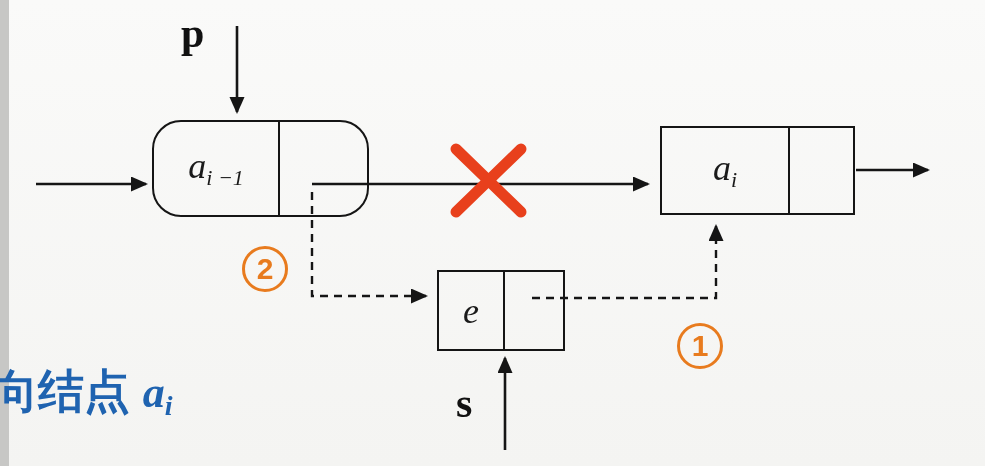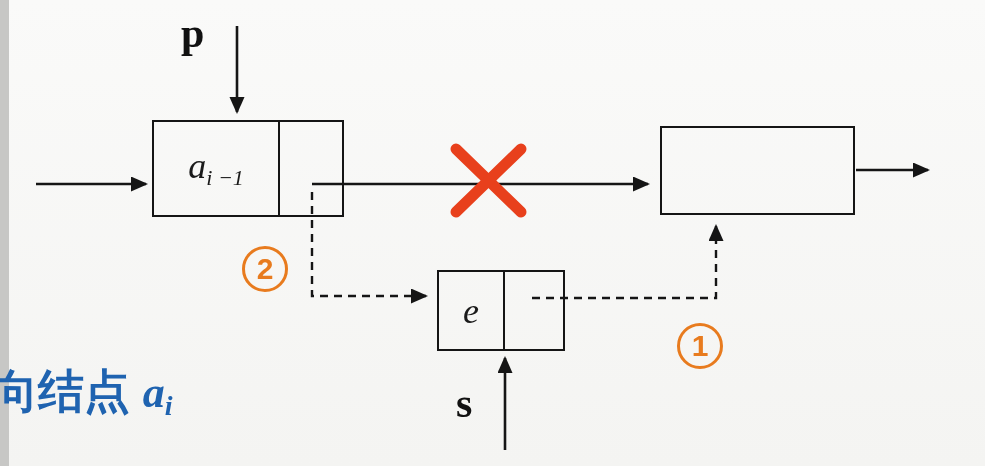--- a/index.html
+++ b/index.html
@@ -118,28 +118,31 @@
 
     <path d="M532 298 L716 298 L716 226" stroke="#151515" stroke-width="2.4" fill="none" stroke-dasharray="8 6" marker-end="url(#arrow)"></path>
 
     <path d="M505 450 L505 358" stroke="#151515" stroke-width="2.6" fill="none" marker-end="url(#arrow)"></path>
   </svg>
 
   <div class="ptr-label" style="left:181px;top:12px;">p</div>
 
   <div class="ptr-label" style="left:456px;top:382px;">s</div>
 
-  <div class="node-box" style="left:152px;top:120px;width:192px;height:97px;">
+  <div class="node-box" style="left:152px;top:120px;width:217px;height:97px;border-radius:29px;">
     <div class="node-cell-data" style="width:126px;">
       <span class="var"><span>a</span><sub>i −1</sub></span>
     </div>
     <div class="node-cell-ptr"></div>
   </div>
 
   <div class="node-box" style="left:660px;top:126px;width:195px;height:89px;">
+    <div class="node-cell-data" style="width:128px;">
+      <span class="var"><span>a</span><sub>i</sub></span>
+    </div>
     <div class="node-cell-ptr"></div>
   </div>
 
   <div class="node-box" style="left:437px;top:270px;width:128px;height:81px;">
     <div class="node-cell-data" style="width:66px;">
       <span class="var">e</span>
     </div>
     <div class="node-cell-ptr"></div>
   </div>
 

